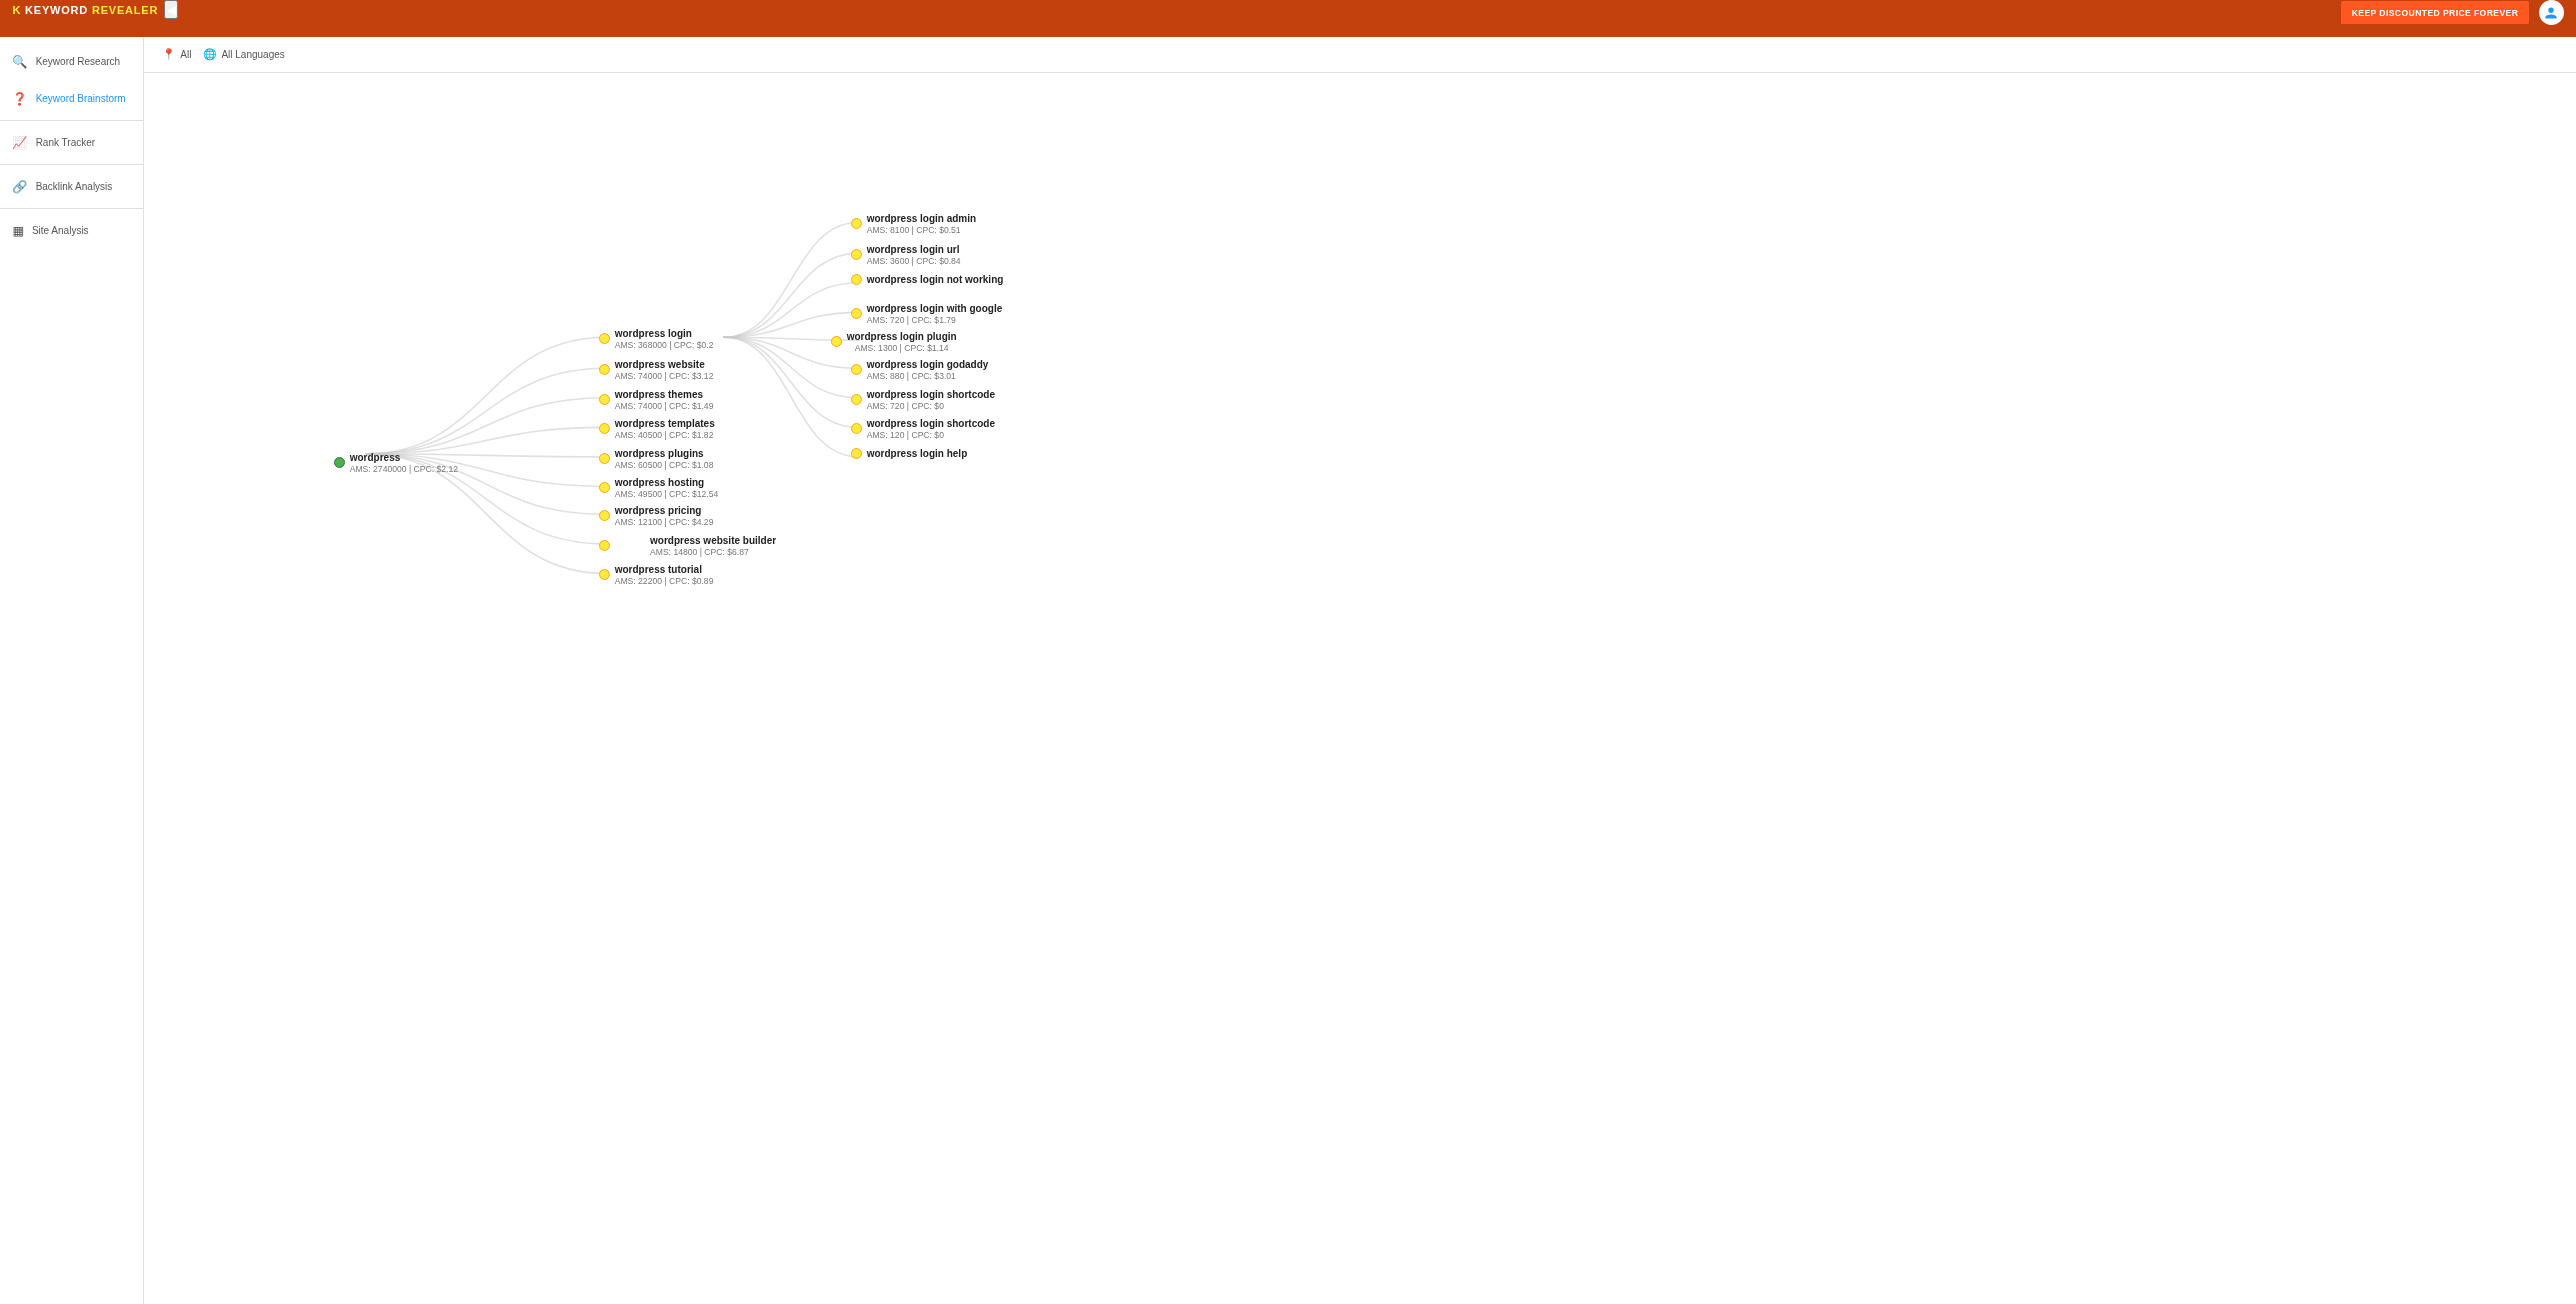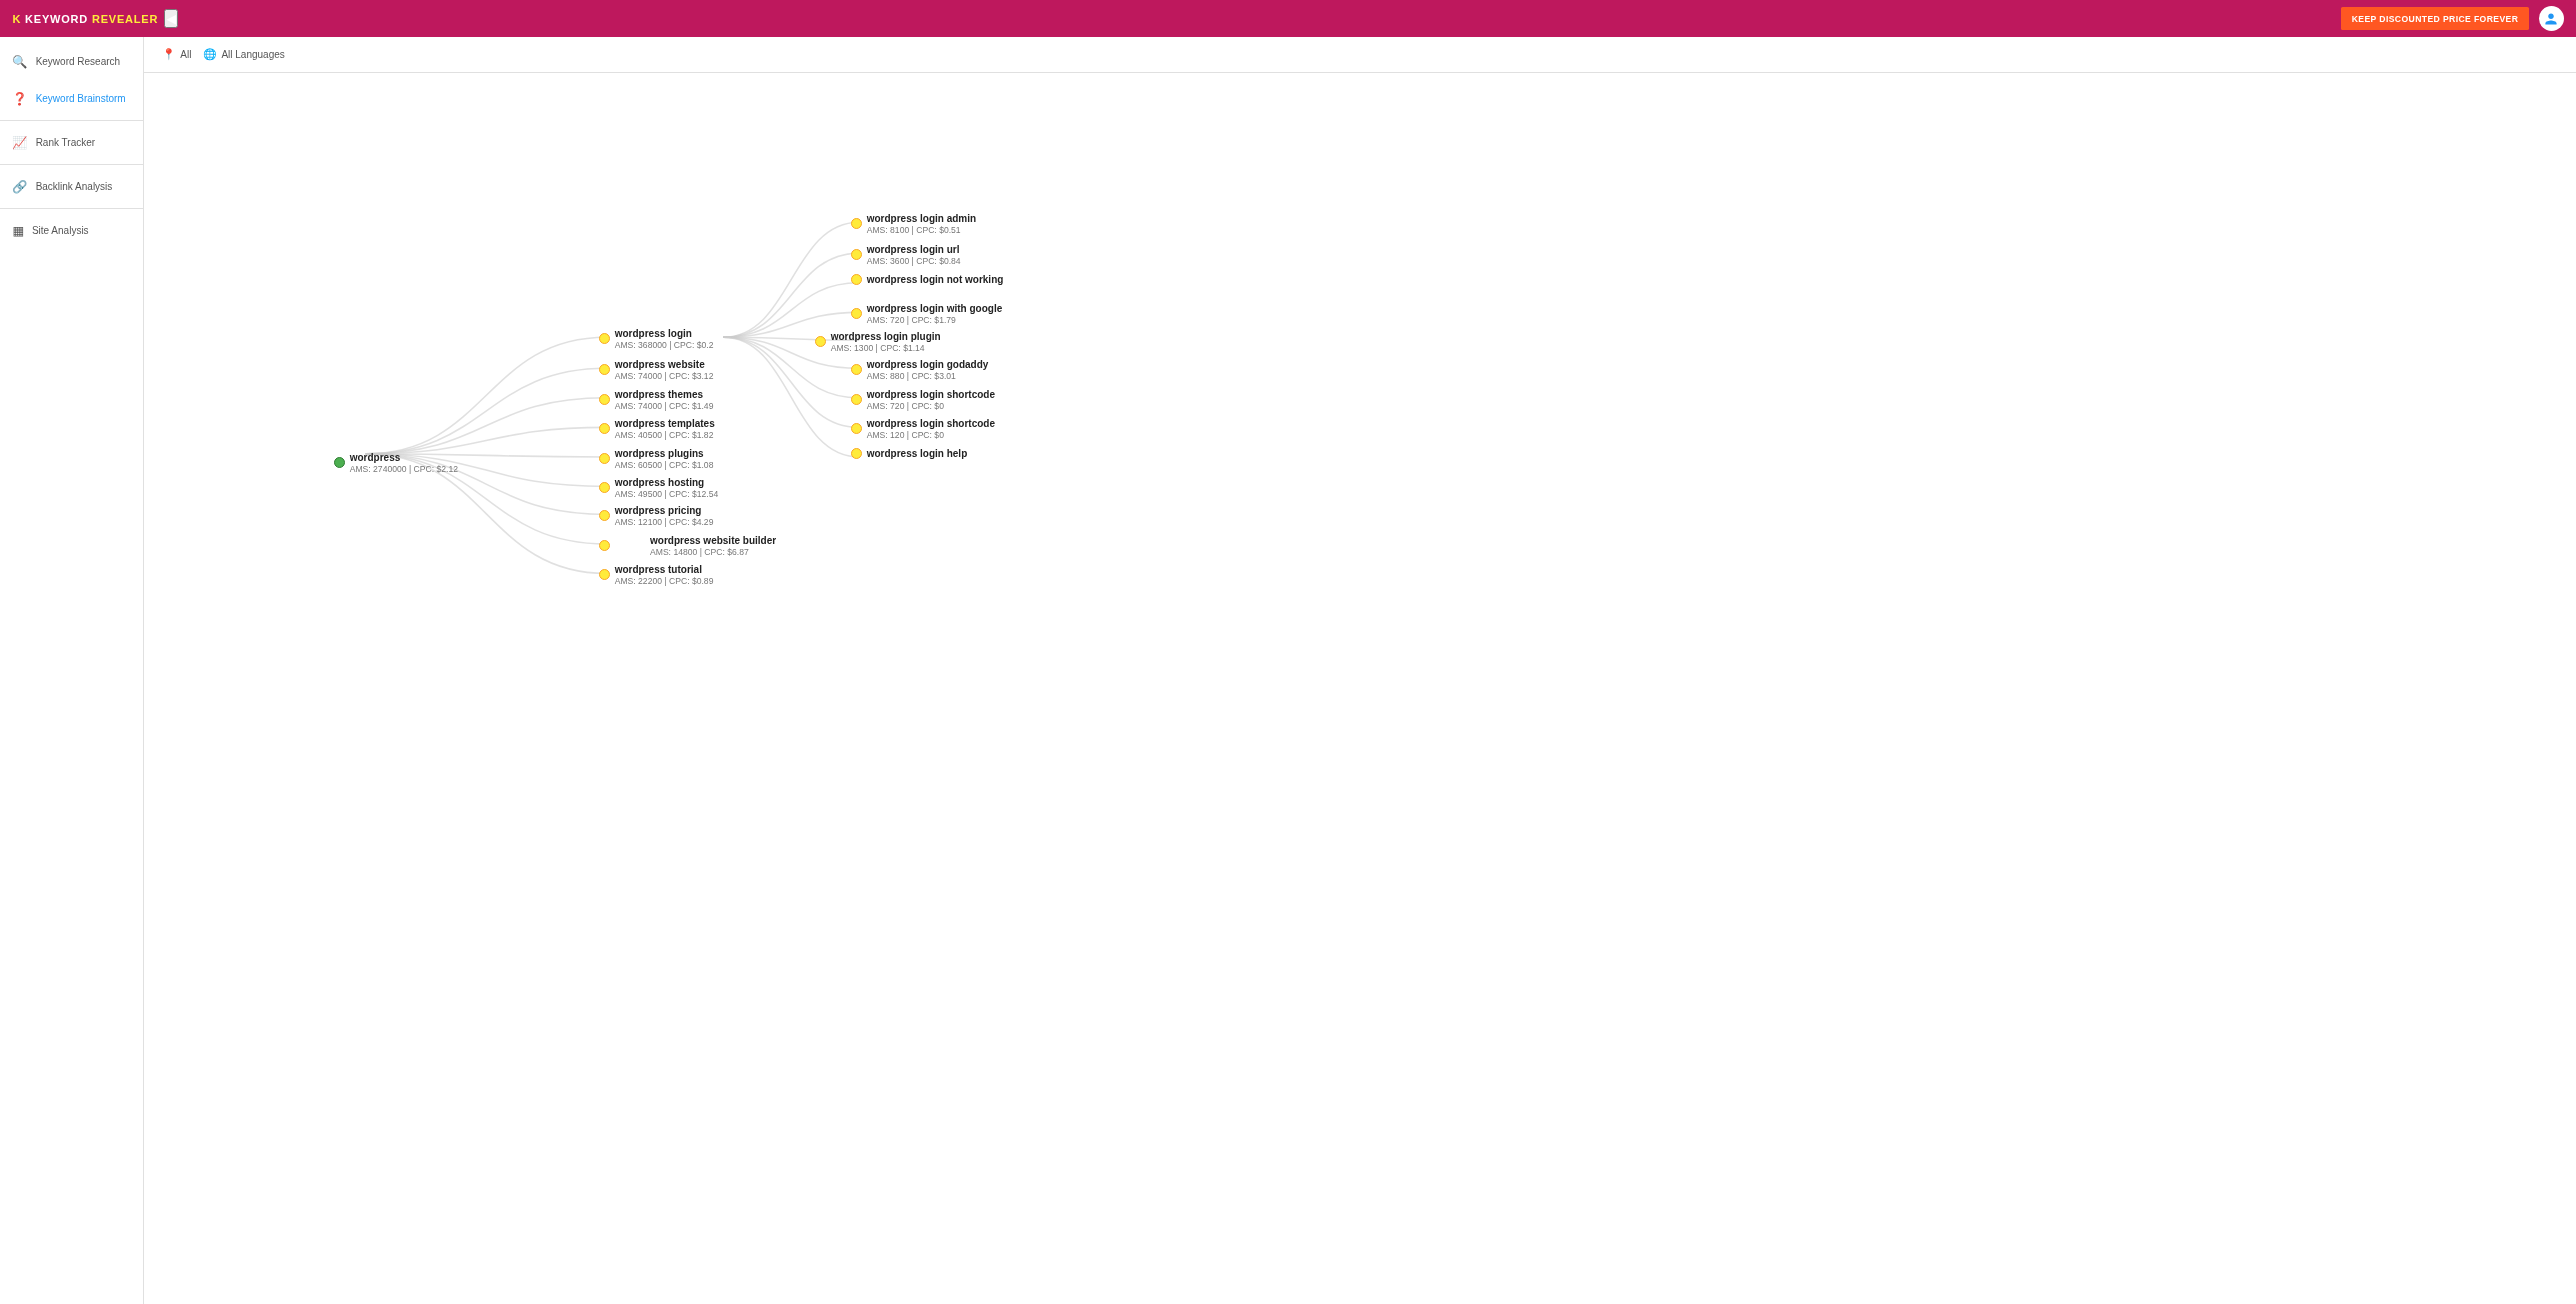--- a/index.html
+++ b/index.html
@@ -1,23 +1,23 @@
 <!DOCTYPE html>
 <html style="font-size:12.4px"><head>
   <meta charset="utf-8">
   <style>
     * { box-sizing: border-box; margin: 0; padding: 0; }
     body { font-family: Arial, sans-serif; background: #f5f5f5; display: flex; flex-direction: column; height: 100vh; overflow: hidden; }
 
     
     .topbar {
-      background: #be185d;
+      background: #c2410c;
       height: 37px;
       display: flex;
-      align-items: center;
+      align-items: flex-start;
       justify-content: space-between;
       padding: 0 12.4px;
       flex-shrink: 0;
       gap: 44px;
     }
     .topbar-left { display: flex; align-items: center; gap: 6.2px; }
     .logo-text { color: white; font-size: 11px; font-weight: bold; letter-spacing: 0.8px; }
     .logo-text span { color: #ffeb3b; }
     .collapse-btn { color: white; font-size: 12.4px; cursor: pointer; }
     .topbar-right { display: flex; align-items: center; gap: 9.3px; }
@@ -349,21 +349,21 @@
               <div class="node-label">wordpress login not working</div>
             </div>
           </div>
           <div class="node" style="left: 707px; top: 230px;">
             <div class="node-dot yellow"></div>
             <div class="node-text">
               <div class="node-label">wordpress login with google</div>
               <div class="node-stats">AMS: 720 | CPC: $1.79</div>
             </div>
           </div>
-          <div class="node" style="left: 671px; top: 258px;">
+          <div class="node" style="left: 687px; top: 258px; text-align: center;">
             <div class="node-dot yellow"></div>
             <div class="node-text">
               <div class="node-label">wordpress login plugin</div>
               <div class="node-stats">AMS: 1300 | CPC: $1.14</div>
             </div>
           </div>
           <div class="node" style="left: 707px; top: 286px;">
             <div class="node-dot yellow"></div>
             <div class="node-text">
               <div class="node-label">wordpress login godaddy</div>

